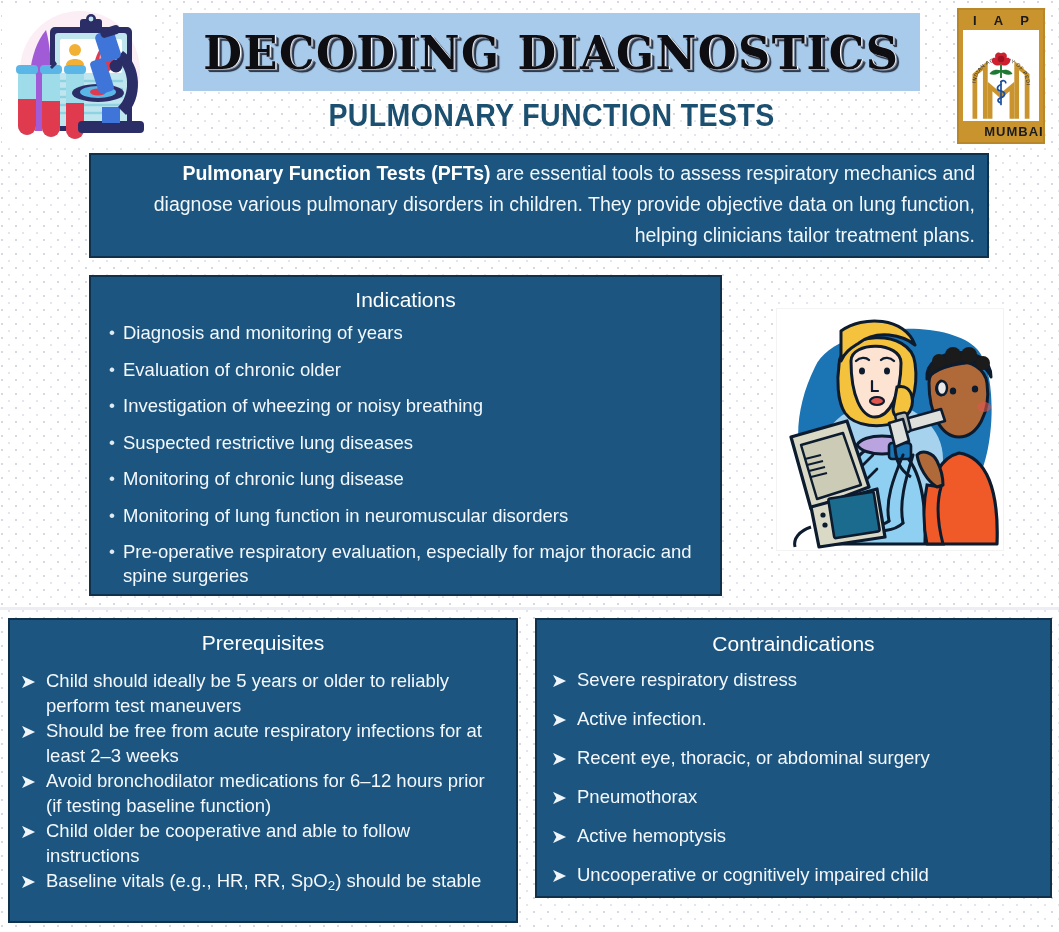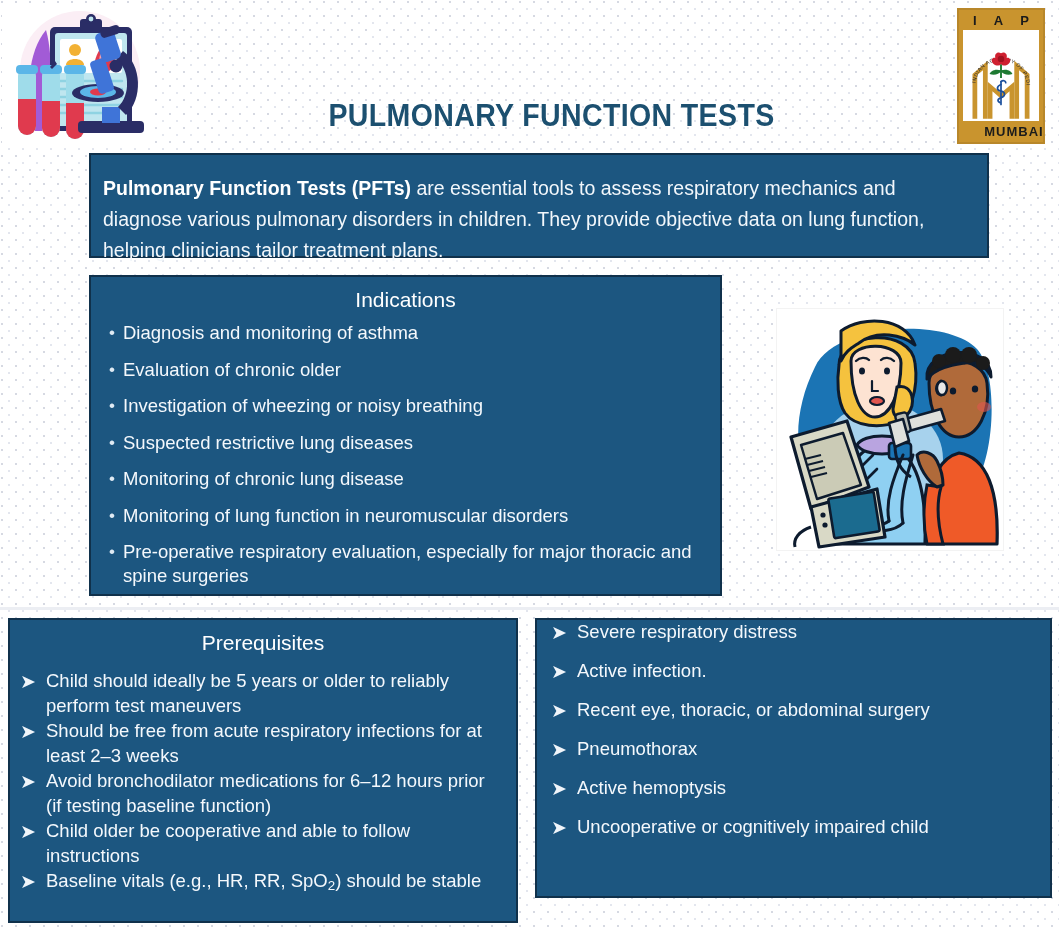--- a/index.html
+++ b/index.html
@@ -86,21 +86,21 @@
     position:absolute;
     background:#1c5680;
     border:2px solid #10314b;
     box-sizing:border-box;
     color:#ffffff;
   }
   .panel-title{
     text-align:center;font-weight:400;color:#ffffff;
   }
 
-  #intro-panel{left:89px;top:153px;width:900px;height:105px;padding:18px 12px 0 12px;}
+  #intro-panel{left:89px;top:153px;width:900px;height:105px;padding:3px 12px 0 12px;text-align:right;}
   #intro-text{font-size:19.5px;line-height:31px;color:#f2f7fb;}
   #intro-text b{font-weight:700;color:#ffffff;}
 
   #indications-panel{left:89px;top:275px;width:633px;height:321px;}
   #indications-panel .panel-title{font-size:21px;margin:11px 0 9px 0;}
 
   .bullet-list{list-style:none;margin:0;padding:0 14px 0 10px;}
   .bullet-list li{
     display:flex;align-items:flex-start;
     font-size:18.5px;line-height:24px;color:#f4f8fc;
@@ -197,20 +197,23 @@
           <ellipse cx="96" cy="89" rx="8" ry="3.4" fill="#e03a4e"></ellipse>
           <path d="M121 48 C140 62 141 96 124 112 L116 104 C129 92 128 66 114 56 Z" fill="#2a2d66"></path>
           <rect x="92" y="56" width="16" height="34" rx="4" fill="#3f74d8" transform="rotate(-18 100 73)"></rect>
           <rect x="96" y="28" width="20" height="30" rx="5" fill="#3f74d8" transform="rotate(-18 106 43)"></rect>
           <rect x="98" y="24" width="20" height="9" rx="4" fill="#2a2d66" transform="rotate(-18 108 28)"></rect>
           <circle cx="114" cy="63" r="6.5" fill="#2a2d66"></circle>
         </g>
       </svg>
     </div>
 
+    <div class="title-banner">
+      <div class="title-text">DECODING DIAGNOSTICS</div>
+    </div>
 
     <div class="subtitle">PULMONARY FUNCTION TESTS</div>
 
     <div class="logo">
       <div class="logo-inner">
         <div class="logo-iap">I A P</div>
         <div class="logo-body">
           <svg width="100%" height="100%" viewBox="0 0 80 91" preserveAspectRatio="xMidYMid meet" xmlns="http://www.w3.org/2000/svg">
             <rect width="80" height="91" fill="#ffffff"></rect>
 
@@ -249,21 +252,21 @@
     <div id="intro-text">
       <b>Pulmonary Function Tests (PFTs)</b><span> are essential tools to assess respiratory mechanics and diagnose various pulmonary disorders in children. They provide objective data on lung function, helping clinicians tailor treatment plans.</span>
     </div>
   </div>
 
   <div class="panel" id="indications-panel">
     <div class="panel-title">Indications</div>
     <ul class="bullet-list" id="indications-list">
         <li>
           <span class="bullet-dot">•</span>
-          <span class="bullet-txt">Diagnosis and monitoring of asthma</span>
+          <span class="bullet-txt">Diagnosis and monitoring of years</span>
         </li>
         <li>
           <span class="bullet-dot">•</span>
           <span class="bullet-txt">Evaluation of chronic older</span>
         </li>
         <li>
           <span class="bullet-dot">•</span>
           <span class="bullet-txt">Investigation of wheezing or noisy breathing</span>
         </li>
         <li>
@@ -392,20 +395,21 @@
           <span class="bullet-txt">Child older be cooperative and able to follow instructions</span>
         </li>
         <li>
           <span class="bullet-arrow">➤</span>
           <span class="bullet-txt">Baseline vitals (e.g., HR, RR, SpO<sub>2</sub>) should be stable</span>
         </li>
       </ul>
   </div>
 
   <div class="panel" id="contra-panel">
+    <div class="panel-title">Contraindications</div>
     <ul class="bullet-list" id="contra-list">
         <li>
           <span class="bullet-arrow">➤</span>
           <span class="bullet-txt">Severe respiratory distress</span>
         </li>
         <li>
           <span class="bullet-arrow">➤</span>
           <span class="bullet-txt">Active infection.</span>
         </li>
         <li>

